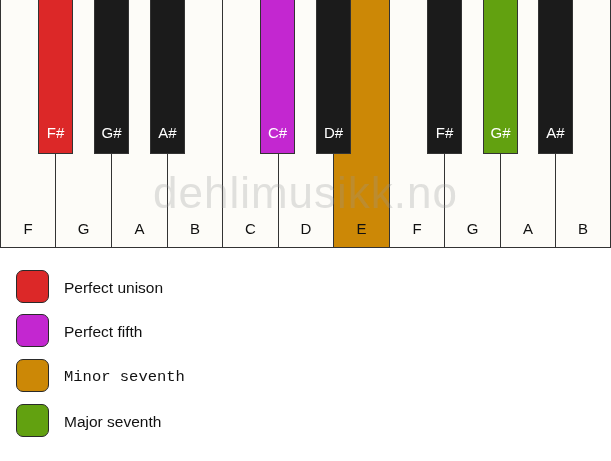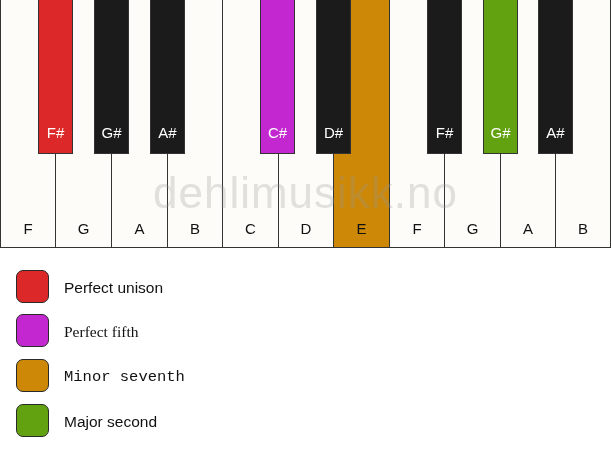--- a/index.html
+++ b/index.html
@@ -88,25 +88,25 @@
     </div>
 
   <div class="watermark">dehlimusikk.no</div>
 </div>
 
 <div class="legend">
   <div class="legend-item" style="top:0px;">
     <span class="swatch" style="background: rgb(220, 40, 40);"></span>
     <span class="legend-label">Perfect unison</span>
   </div>
-  <div class="legend-item" style="top:44px;font-family:Liberation Serif, serif;">
+  <div class="legend-item" style="top:44px;">
     <span class="swatch" style="background: rgb(195, 39, 208);"></span>
     <span class="legend-label">Perfect fifth</span>
   </div>
   <div class="legend-item" style="top:89px;font-family:Liberation Mono, monospace;">
     <span class="swatch" style="background: rgb(204, 136, 6);"></span>
     <span class="legend-label">Minor seventh</span>
   </div>
   <div class="legend-item" style="top:134px;">
     <span class="swatch" style="background: rgb(98, 161, 16);"></span>
-    <span class="legend-label">Major second</span>
+    <span class="legend-label">Major seventh</span>
   </div>
 </div>
 
 </body></html>

